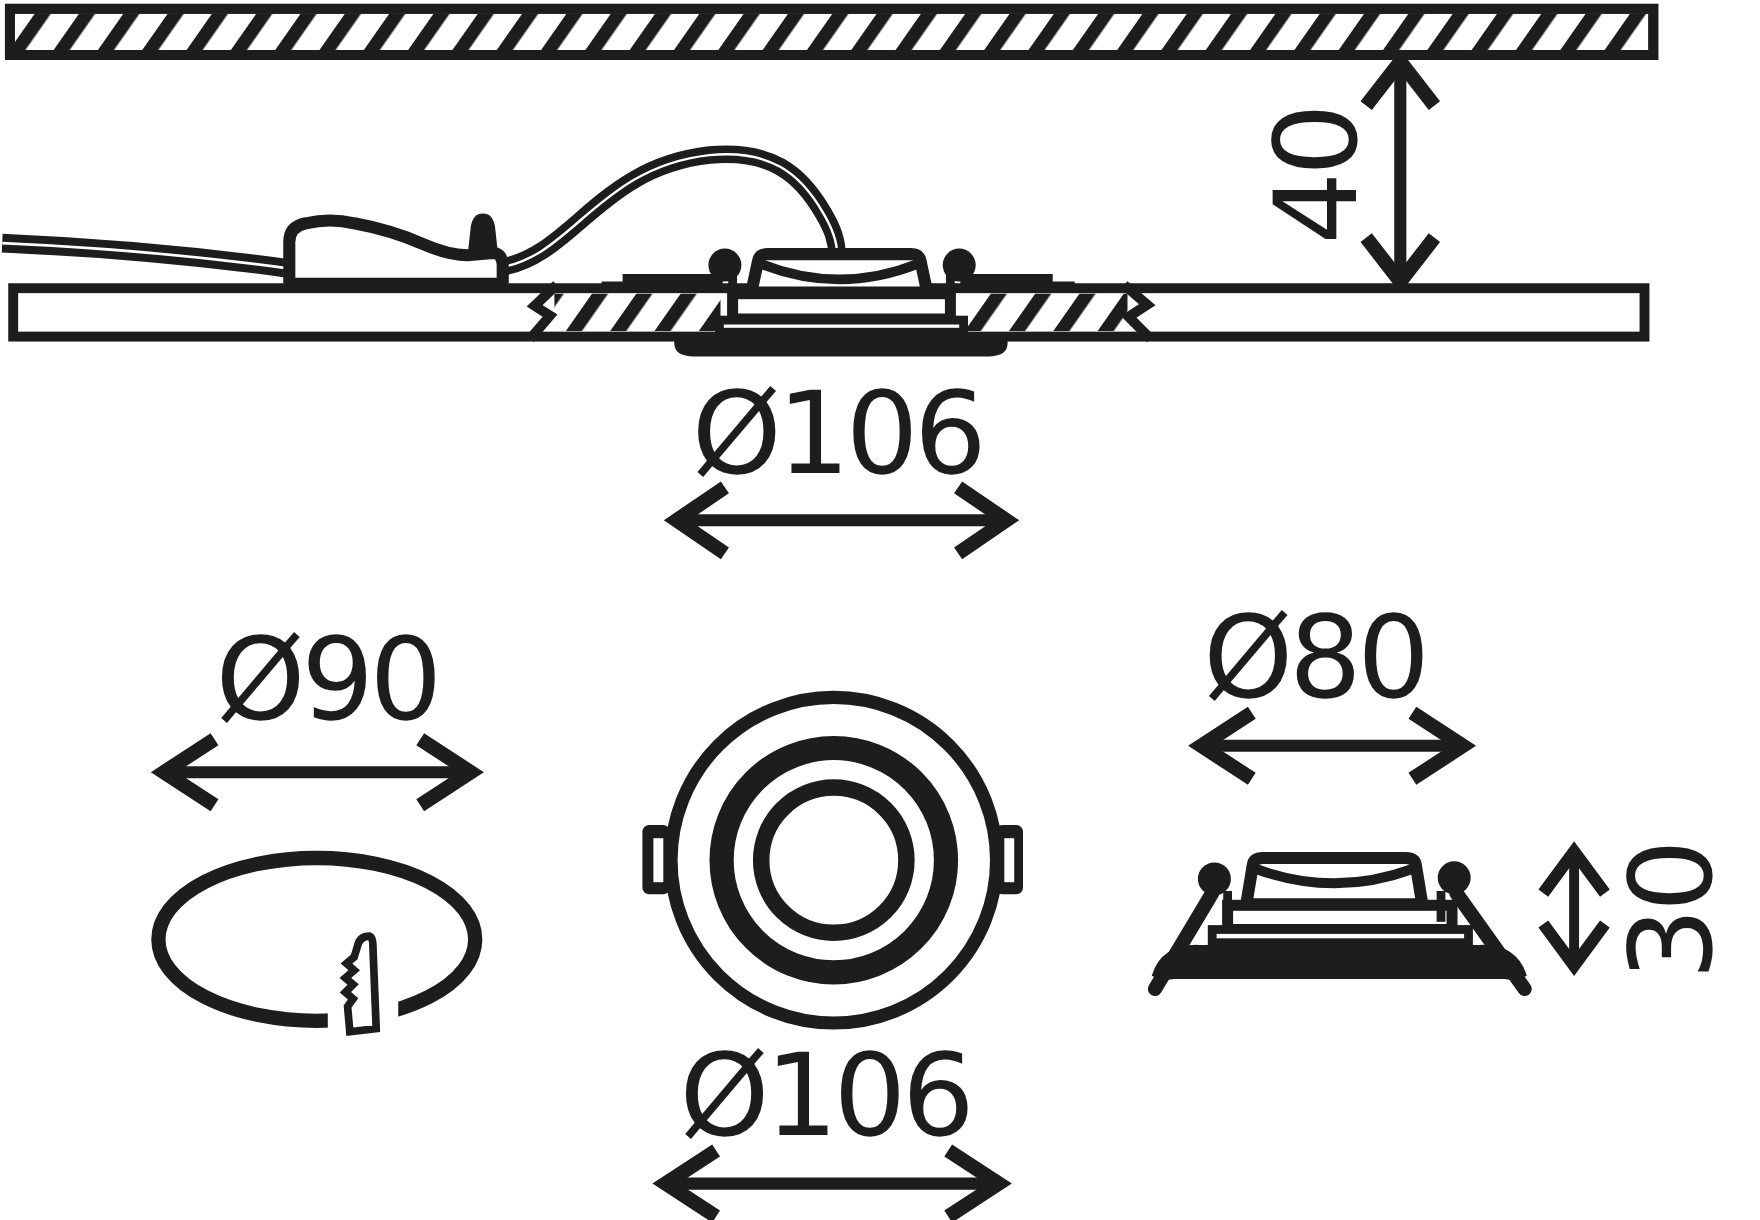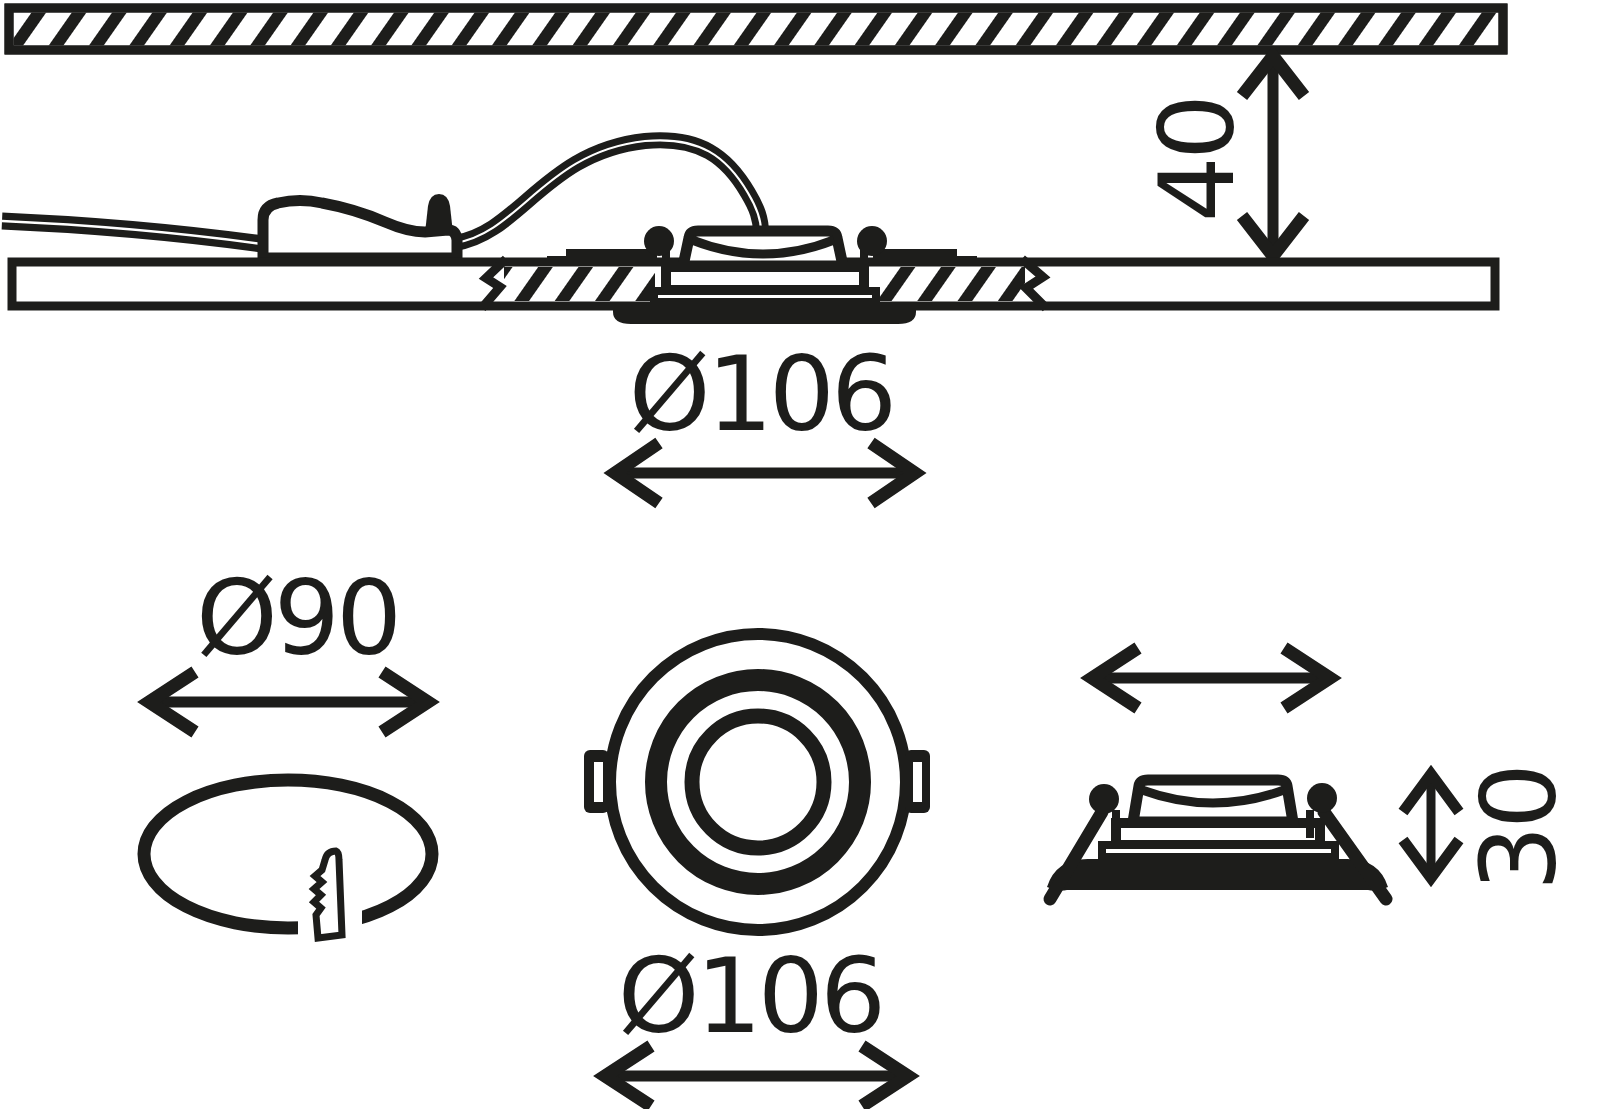--- a/index.html
+++ b/index.html
@@ -144,16 +144,17 @@
 </svg>
 
 <div class="dim vertical" style="left:1197px;top:160px;">40</div>
 
 <div class="dim" style="left:761px;top:342px;">Ø106</div>
 
 <div class="dim" style="left:297px;top:566px;text-align:right;">Ø90</div>
 
 <div class="dim" style="left:750px;top:944px;">Ø106</div>
 
+<div class="dim" style="left:1195px;top:546px;">Ø80</div>
 
 <div class="dim vertical" style="left:1519px;top:829px;">30</div>
 
 </div>
 
 </body></html>

